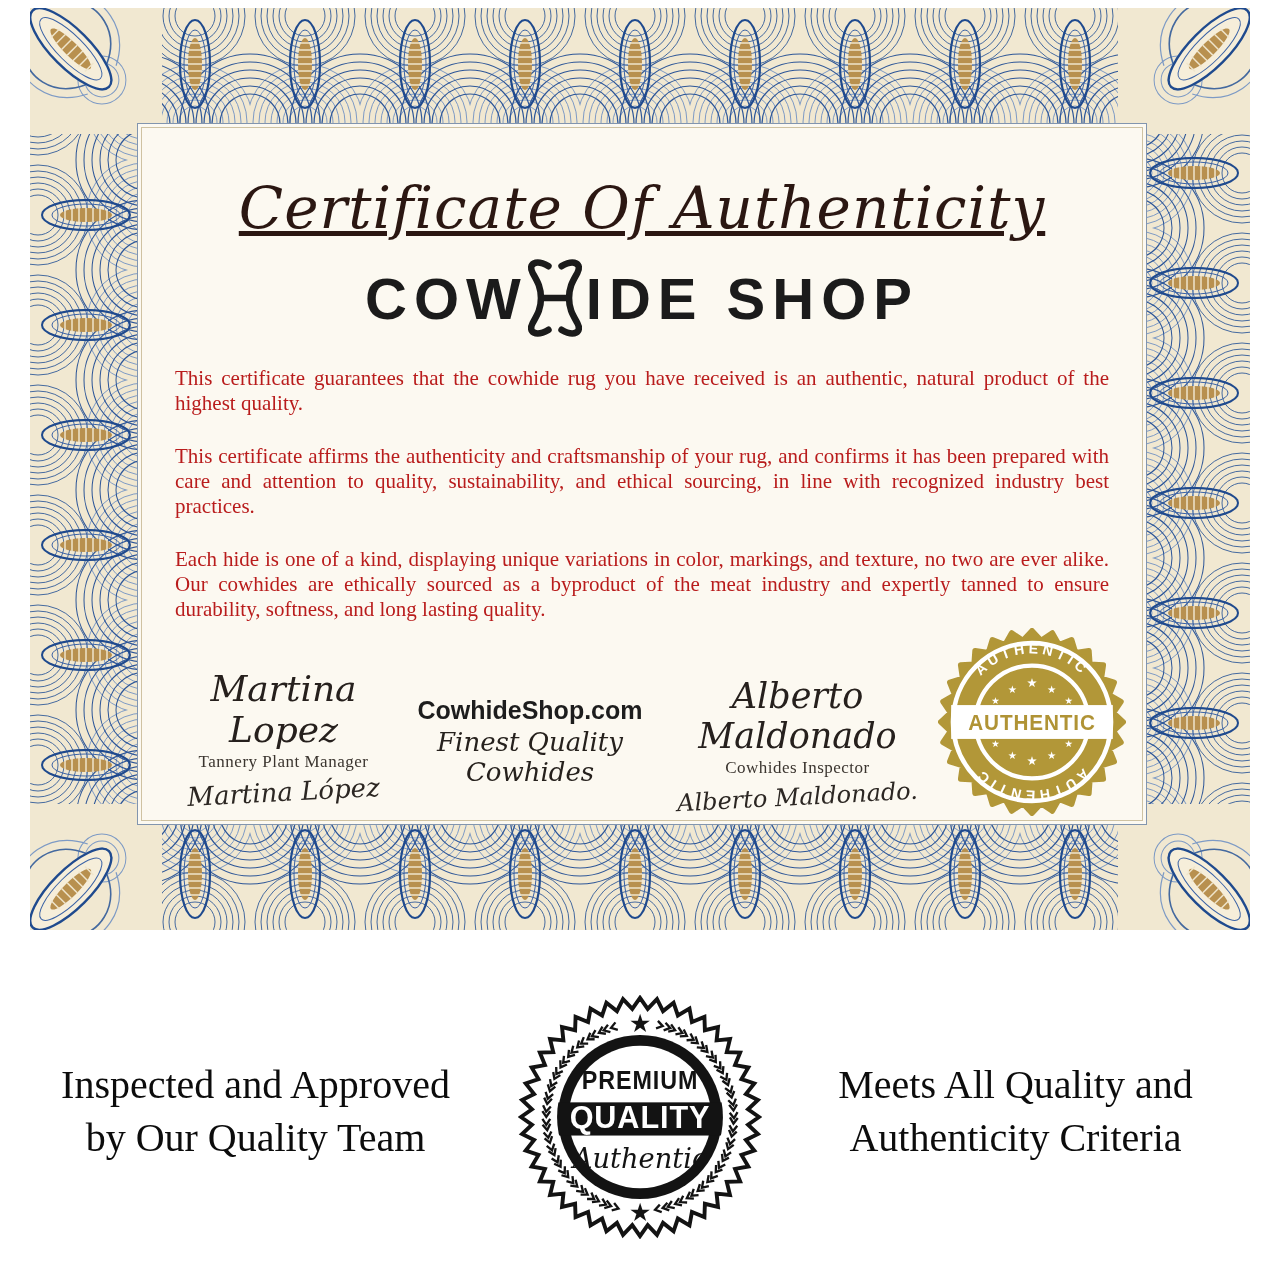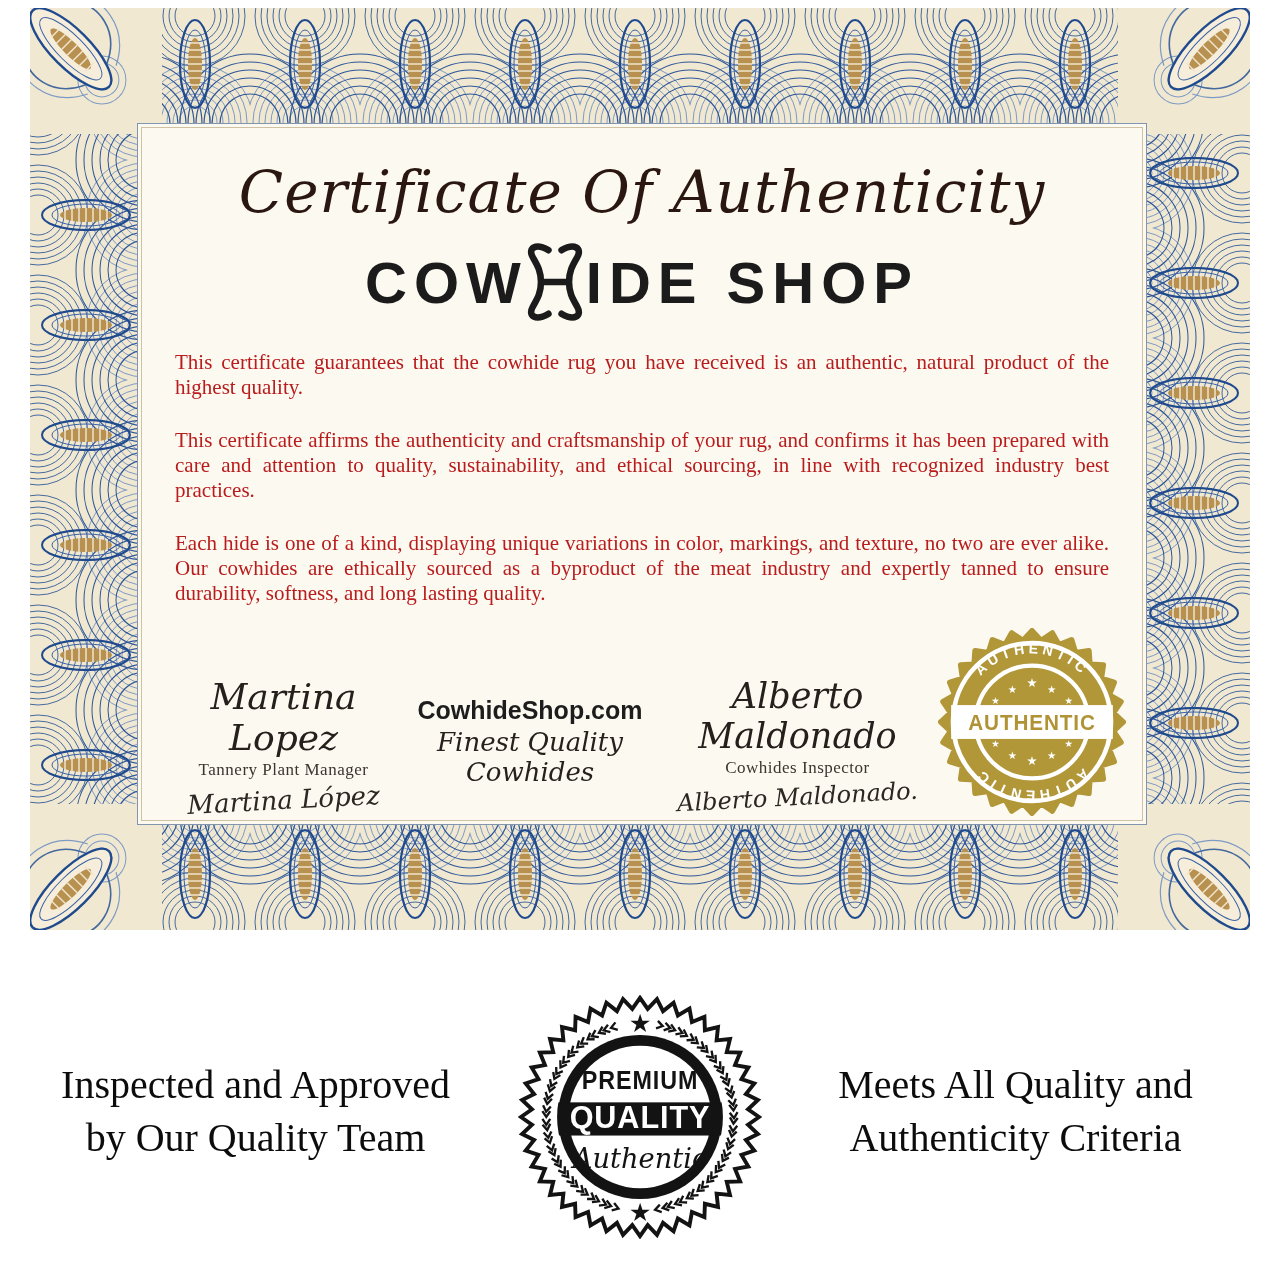--- a/index.html
+++ b/index.html
@@ -7,38 +7,38 @@
   .stage { position:relative; width:1280px; height:1281px; overflow:hidden; background:#fff; }
 
   
   .cert { position:absolute; left:30px; top:8px; width:1220px; height:922px; }
   .cert svg.border-art { position:absolute; left:0; top:0; }
 
   .panel { position:absolute; left:107px; top:115px; width:1010px; height:702px;
            background:#fcf9f1; border:1px solid #8295ae; }
   .panel::before { content:''; position:absolute; inset:3px; border:1px solid #cfc2a2; pointer-events:none; }
 
-  .title { margin-top:34px; text-align:center; font-family:"DejaVu Serif", serif; font-style:italic;
-           font-size:58px; letter-spacing:1px; color:#2b1712; }
+  .title { margin-top:50px; text-align:center; font-family:"DejaVu Serif", serif; font-style:italic;
+           font-size:58px; letter-spacing:1px; color:#2b1712;text-decoration:underline; }
   .brand { margin-top:14px; display:flex; align-items:center; justify-content:center;
            font-family:"Liberation Sans", sans-serif; font-weight:bold; font-size:58px;
            letter-spacing:7px; color:#1b1b1b; }
   .brand .hide-glyph { margin:0 2px 0 -2px; }
 
   .bodytext { width:934px; margin:26px auto 0 auto; font-size:21px; line-height:25px;
               color:#b91c1c; text-align:justify; }
   .bodytext p { margin-bottom:28px; }
 
   .sigs { position:absolute; left:0; top:540px; width:1010px; height:162px; }
   .sig-col { position:absolute; text-align:center; }
   .sig-name { font-family:"DejaVu Serif", serif; font-style:italic; font-size:36px; color:#26201d; }
   .sig-role { font-size:17px; letter-spacing:.5px; color:#3b352f; margin-top:2px; }
   .sig-hand { font-family:"DejaVu Serif", serif; font-style:italic; font-size:26px; color:#2c2723;
               margin-top:5px; transform:rotate(-3deg); }
-  .col-martina { left:18px; top:12px; width:255px; }
+  .col-martina { left:18px; top:4px; width:255px; }
   .col-site { left:272px; top:32px; width:240px; }
   .site-url { font-family:"Liberation Sans", sans-serif; font-weight:bold; font-size:25px; color:#1d1d1d; }
   .site-tag { font-family:"DejaVu Serif", serif; font-style:italic; font-size:26px; color:#26211d; margin-top:2px;text-align:center; }
   .col-alberto { left:512px; top:12px; width:295px; }
   .col-alberto .sig-name { font-size:35px; }
   .col-alberto .sig-hand { font-size:24px; }
   .seal { position:absolute; left:800px; top:-36px; width:188px; height:188px; }
 
   
   .footer-text { position:absolute; width:455px; text-align:center; font-size:40px; line-height:53px; color:#0c0c0c; }

